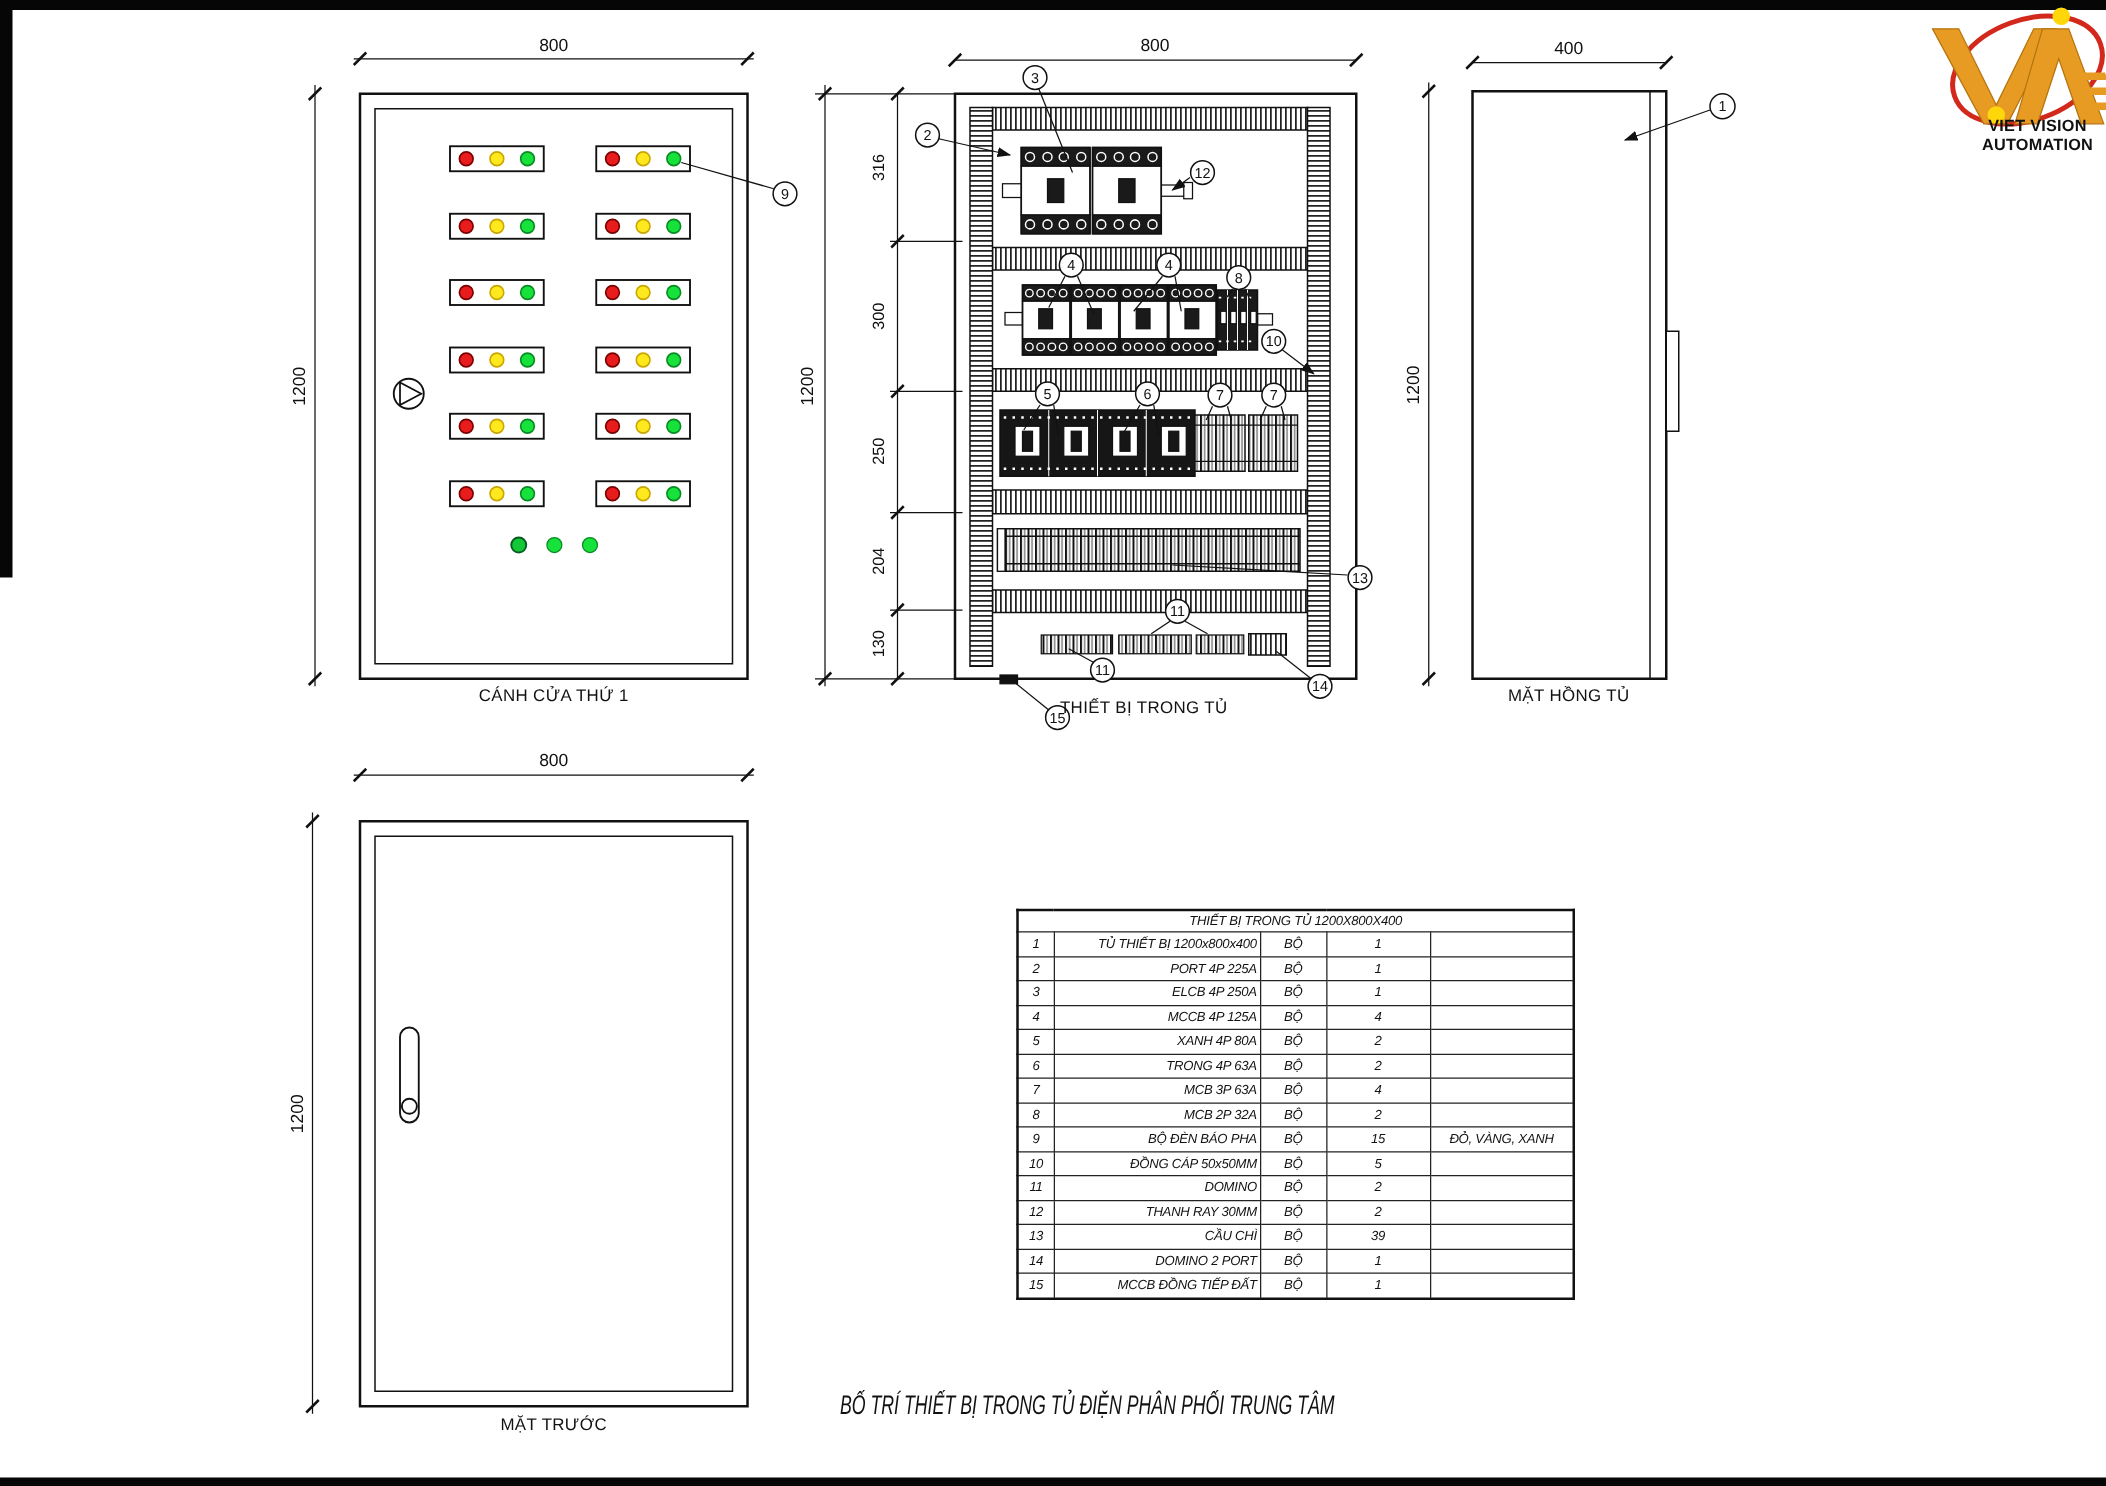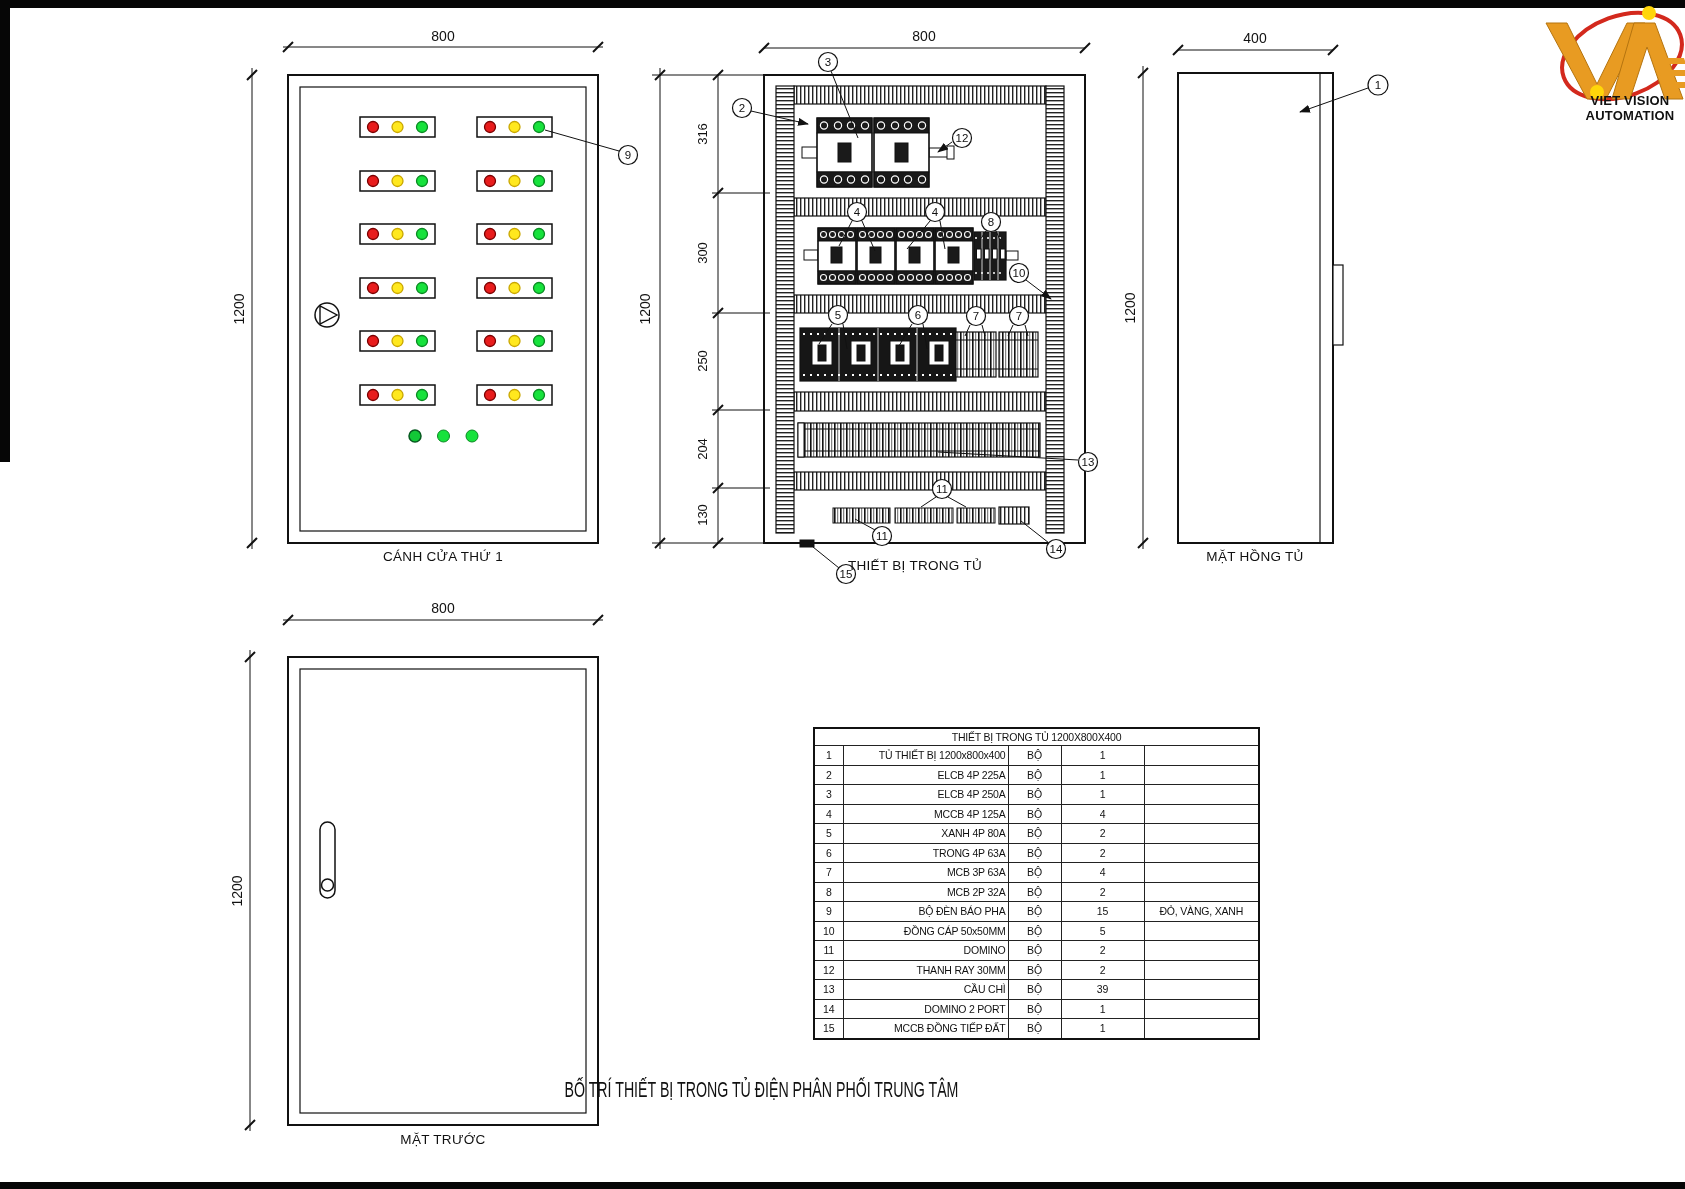--- a/index.html
+++ b/index.html
@@ -6,30 +6,30 @@
   .page{position:relative;width:1685px;height:1189px;background:#ffffff;overflow:hidden;
         font-family:"Liberation Sans",sans-serif;color:#111;padding-left:32px;}
   svg{position:absolute;left:0;top:0;}
   svg text{font-family:"Liberation Sans",sans-serif;fill:#111;}
   .dim{font-size:14px;text-anchor:middle;}
   .seg{font-size:13px;text-anchor:middle;}
   .callout-num{font-size:11.5px;text-anchor:middle;}
   .viewlabel{font-size:13.5px;text-anchor:middle;letter-spacing:.3px;}
   .logo-text{font-size:13px;font-weight:bold;text-anchor:middle;letter-spacing:.2px;}
 
-  .equip-table{position:absolute;left:813px;top:727px;width:445px;}
+  .equip-table{position:absolute;left:813px;top:727px;width:445px;font-style:italic;}
   .equip-table table{border-collapse:collapse;width:445px;table-layout:fixed;
       font-size:10.5px;letter-spacing:-0.2px;color:#111;border:2px solid #111;}
   .equip-table th,.equip-table td{border:1px solid #222;padding:0 2px;text-align:center;
       overflow:hidden;white-space:nowrap;height:18.5px;line-height:1;font-weight:normal;}
   .equip-table thead tr.t-title th{height:16px;}
   .equip-table thead tr.t-head th{height:20px;}
   .equip-table td:nth-child(2){text-align:right;padding-left:5px;}
 
-  .main-title{position:absolute;left:570px;top:1078px;width:490px;display:flex;justify-content:flex-end;}
+  .main-title{position:absolute;left:570px;top:1112px;width:490px;display:flex;justify-content:flex-start;font-style:italic;}
   .main-title span{display:inline-block;transform:scaleX(0.66);transform-origin:center;
       font-size:21.5px;white-space:nowrap;letter-spacing:0;}
 </style>
 </head>
 <body>
 
 <div class="page">
 
 <svg width="1685" height="1189" viewBox="0 0 1685 1189">
   <defs>
@@ -439,21 +439,21 @@
     <tbody>
           <tr>
             <td>1</td>
             <td>TỦ THIẾT BỊ 1200x800x400</td>
             <td>BỘ</td>
             <td>1</td>
             <td></td>
           </tr>
           <tr>
             <td>2</td>
-            <td>ELCB 4P 225A</td>
+            <td>PORT 4P 225A</td>
             <td>BỘ</td>
             <td>1</td>
             <td></td>
           </tr>
           <tr>
             <td>3</td>
             <td>ELCB 4P 250A</td>
             <td>BỘ</td>
             <td>1</td>
             <td></td>

